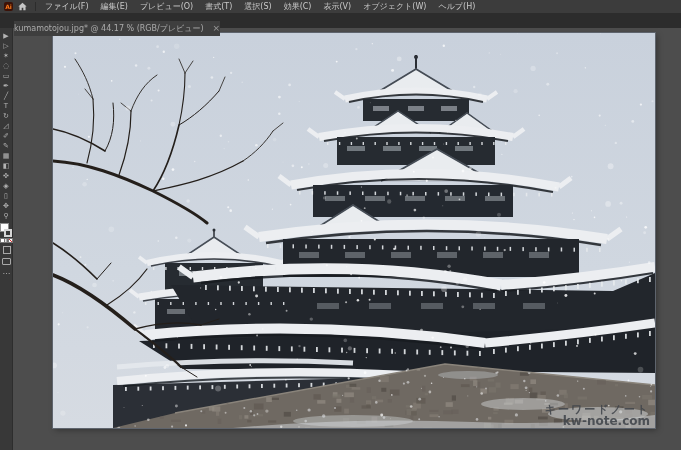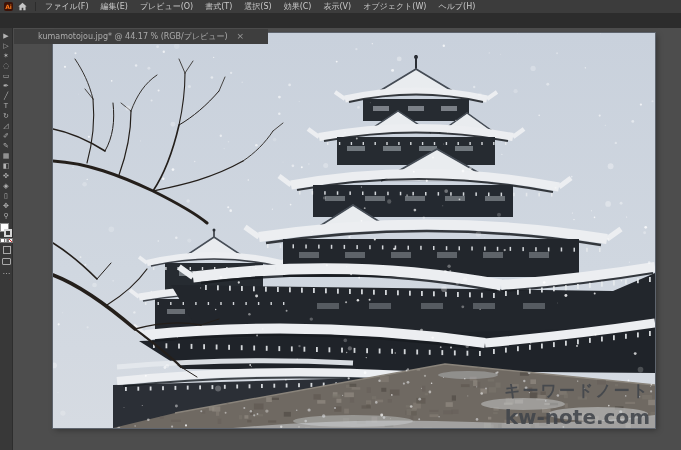--- a/index.html
+++ b/index.html
@@ -9,22 +9,22 @@
   
   .menubar{position:absolute;top:0;left:0;right:0;height:13px;background:#3c3c3c;
            display:flex;align-items:center;font-size:8px;color:#c9c9c9;z-index:30;}
   .appicon{width:9px;height:9px;margin:0 4px 0 4px;border-radius:2px;background:#3b1208;
            color:#ff7a1a;font-size:6px;font-weight:bold;line-height:9px;text-align:center;}
   .homeicon{width:10px;height:10px;margin-right:5px;display:flex;align-items:center;justify-content:center;}
   .mb-sep{width:1px;height:9px;background:#2c2c2c;margin:0 3px;}
   .menu-item{padding:0 6px;white-space:nowrap;cursor:default;}
   
   .tabbar{position:absolute;top:13px;left:0;right:0;height:15px;background:#2c2c2c;z-index:29;}
-  .doc-tab{position:absolute;left:14px;top:16px;height:15px;background:#3e3e3e;
-           display:inline-flex;align-items:center;padding:0 24px;font-size:8px;color:#ababab;}
+  .doc-tab{position:absolute;left:14px;top:8px;height:15px;background:#3e3e3e;
+           display:inline-flex;align-items:center;padding:0 0;font-size:8px;color:#ababab;}
   .tab-close{margin-left:9px;color:#9a9a9a;font-size:9px;line-height:9px;}
   
   .toolbar{position:absolute;top:28px;left:0;bottom:0;width:13px;background:#383838;
            border-right:1px solid #2d2d2d;display:flex;flex-direction:column;align-items:center;
            padding-top:3px;z-index:28;box-sizing:border-box;}
   .tool{height:10px;width:13px;display:flex;align-items:center;justify-content:center;
         font-size:7px;color:#b3b3b3;}
   .swatches{position:relative;width:11px;height:13px;margin-top:3px;}
   .swatch-fill{position:absolute;left:0;top:0;width:7px;height:7px;background:#ffffff;
                outline:1px solid #8d8d8d;}
@@ -38,22 +38,22 @@
   .mode-icon{width:6px;height:6px;border:1px solid #a8a8a8;margin-top:4px;}
   .screen-icon{width:7px;height:5px;border:1px solid #a8a8a8;border-radius:1px;margin-top:4px;}
   .more-dots{margin-top:4px;color:#b3b3b3;font-size:8px;line-height:6px;}
   
   .pasteboard{position:absolute;left:13px;top:28px;right:0;bottom:0;background:#4d4d4d;}
   .photo{position:absolute;left:40px;top:5px;width:602px;height:395px;background:#ccd3dd;
          box-shadow:0 0 0 1px #5e646d, 2px 2px 6px rgba(0,0,0,.35);}
   .photo svg{display:block;}
   .watermark{position:absolute;right:5px;bottom:1px;text-align:right;color:#41454b;
              opacity:.88;line-height:1.0;}
-  .wm1{font-size:16px;letter-spacing:2px;font-weight:bold;}
-  .wm2{font-size:20px;font-weight:bold;letter-spacing:0px;margin-top:8px;}
+  .wm1{font-size:11px;letter-spacing:2px;font-weight:bold;}
+  .wm2{font-size:12px;font-weight:bold;letter-spacing:0px;}
 </style>
 </head>
 <body>
 
 <div id="app">
 
   <div class="menubar">
     <div class="appicon">Ai</div>
     <div class="homeicon">
       <svg width="9" height="9" viewBox="0 0 10 10">

